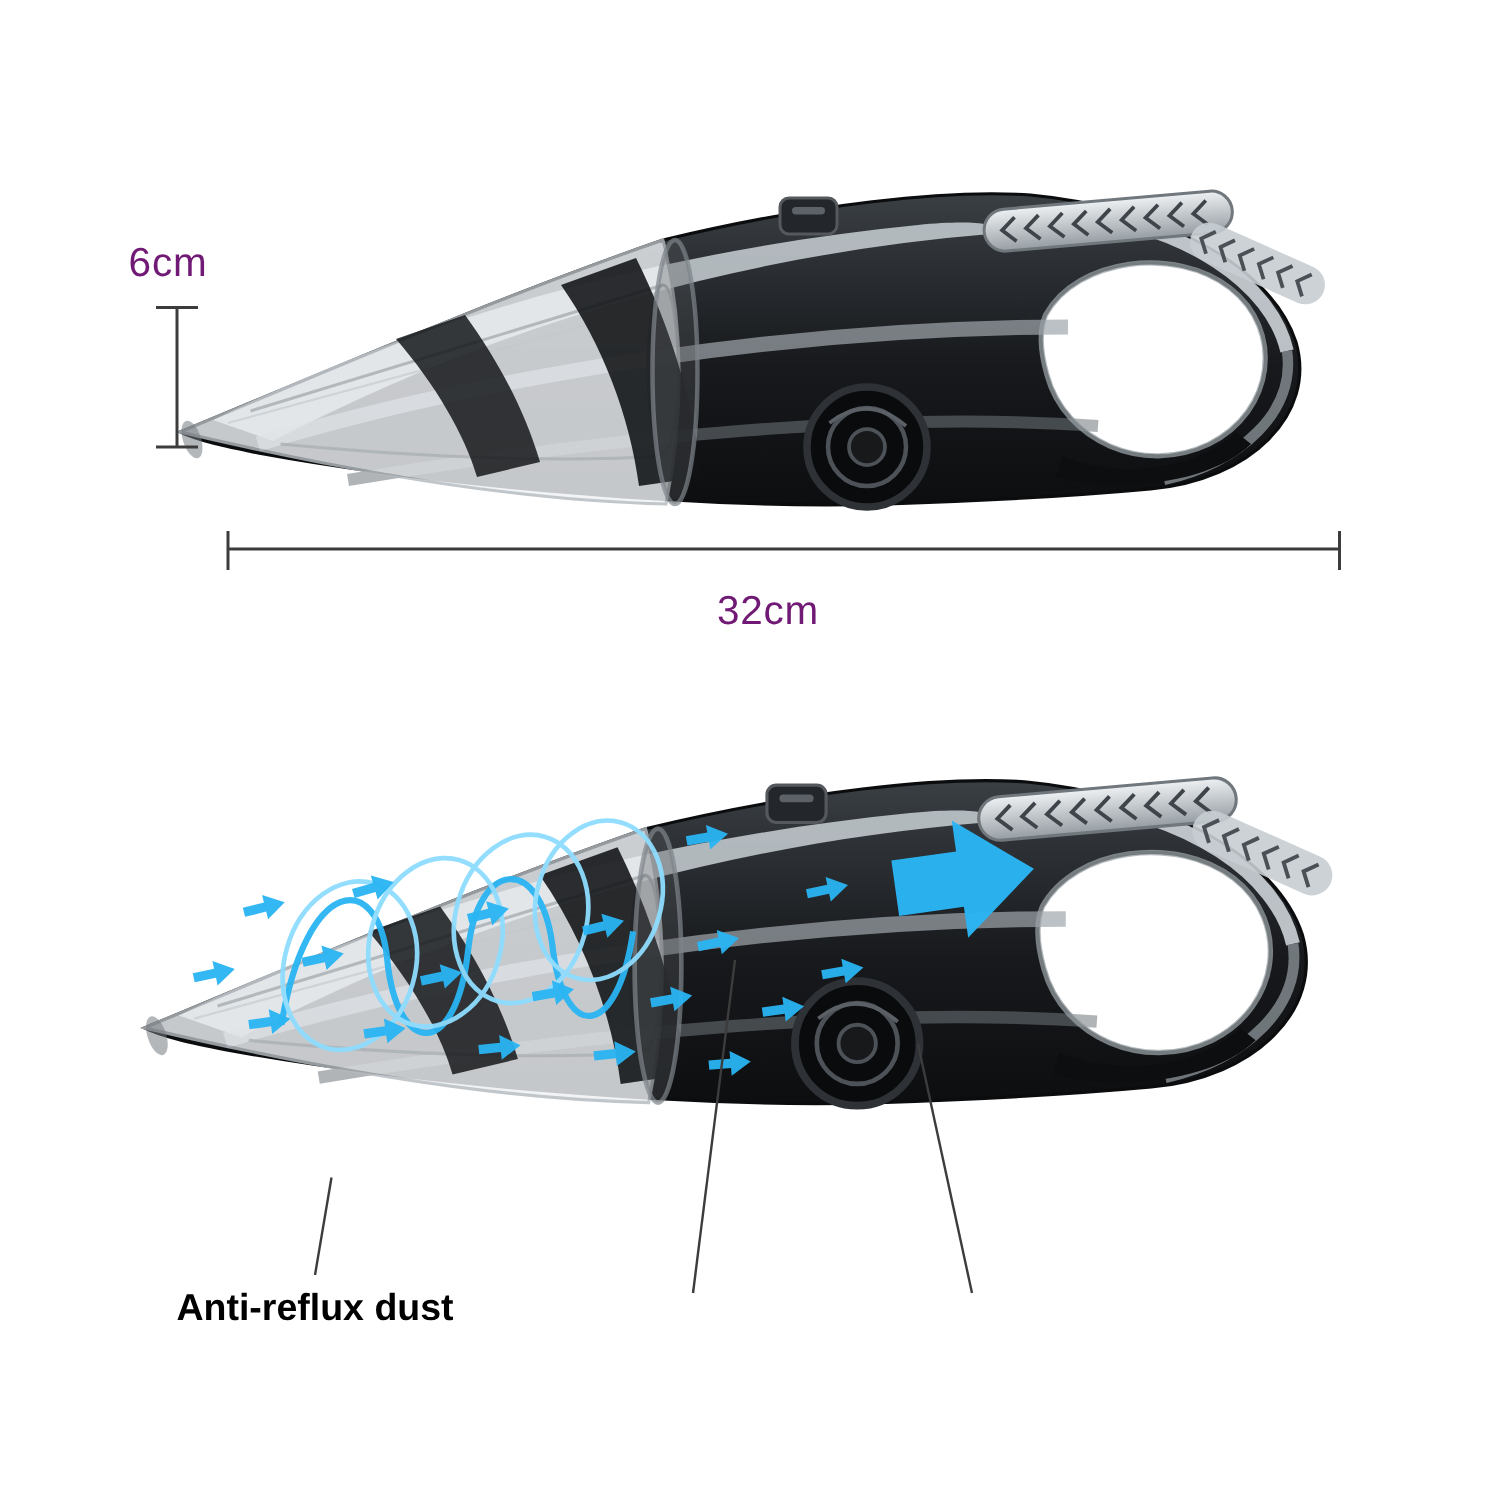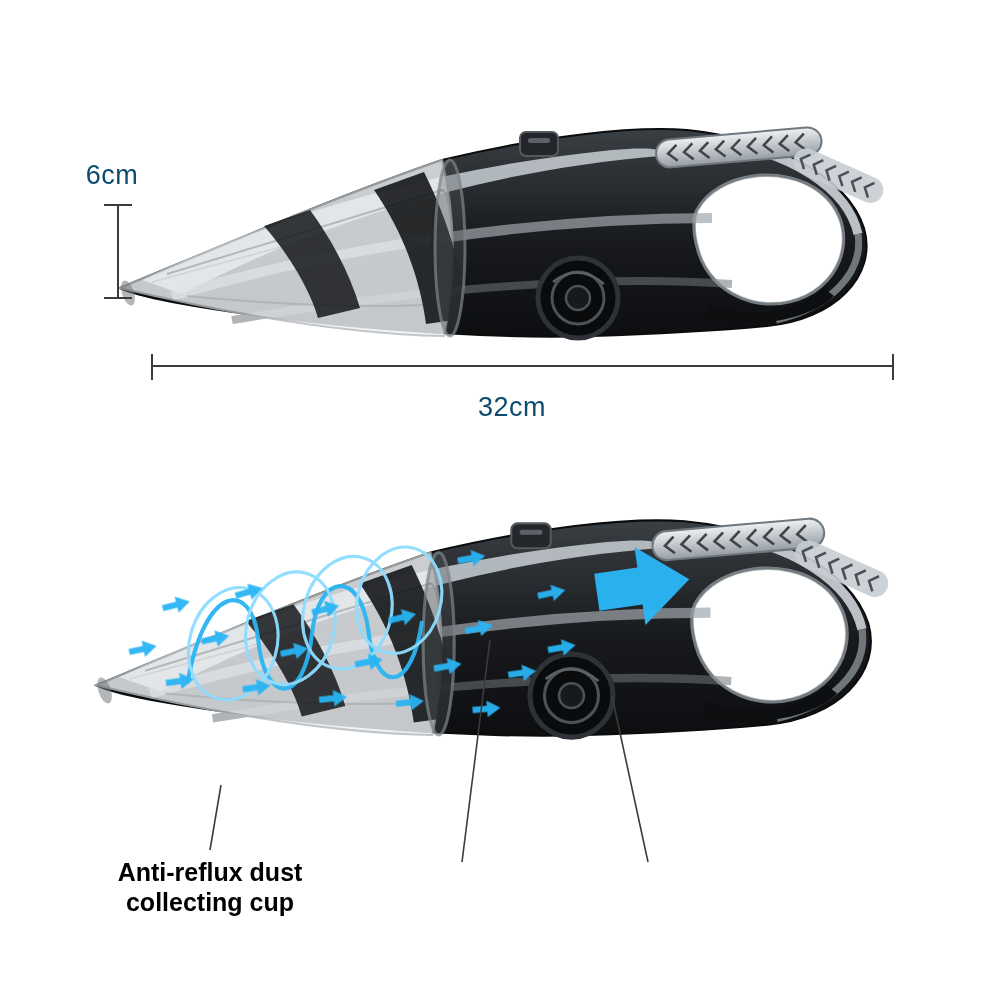--- a/index.html
+++ b/index.html
@@ -2,21 +2,21 @@
 <html style="--airflow: #2ab5f4; --annotation_line: #3c3c3c; --text: #141414;"><head>
 <meta charset="utf-8">
 <style>
   html,body{margin:0;padding:0;background:#fff;}
   .screen{
     position:relative;width:1000px;height:1000px;background:#ffffff;overflow:hidden;
     font-family:"Liberation Sans",sans-serif;color:#141414;
   }
   .abs{position:absolute;}
   .dim-label{
-    position:absolute;font-size:27px;font-weight:500;color:#0c4a6e;
+    position:absolute;font-size:27px;font-weight:500;color:#701a75;
     text-align:center;letter-spacing:0.5px;
   }
   .part-label{
     position:absolute;font-size:25px;font-weight:700;color:#000000;
     text-align:center;line-height:1.18;
   }
   .anno-line{stroke:var(--annotation_line,#3c3c3c);}
   .airflow-fill{fill:var(--airflow,#2ab5f4);}
   .airflow-stroke{stroke:var(--airflow,#2ab5f4);}
   .airflow-stroke-light{stroke:#8edcff;}
@@ -174,16 +174,15 @@
       <line x1="490" y1="640" x2="462" y2="862"></line>
       <line x1="612" y1="696" x2="648" y2="862"></line>
     </g>
   </svg>
 
   <div class="dim-label" style="left:80px;top:160px;width:64px">6cm</div>
   <div class="dim-label" style="left:452px;top:392px;width:120px">32cm</div>
 
   <div class="part-label" style="left:95px;top:858px;width:230px">
     <div>Anti-reflux dust</div>
-    <div>collecting cup</div>
   </div>
 
 </div>
 
 </body></html>

